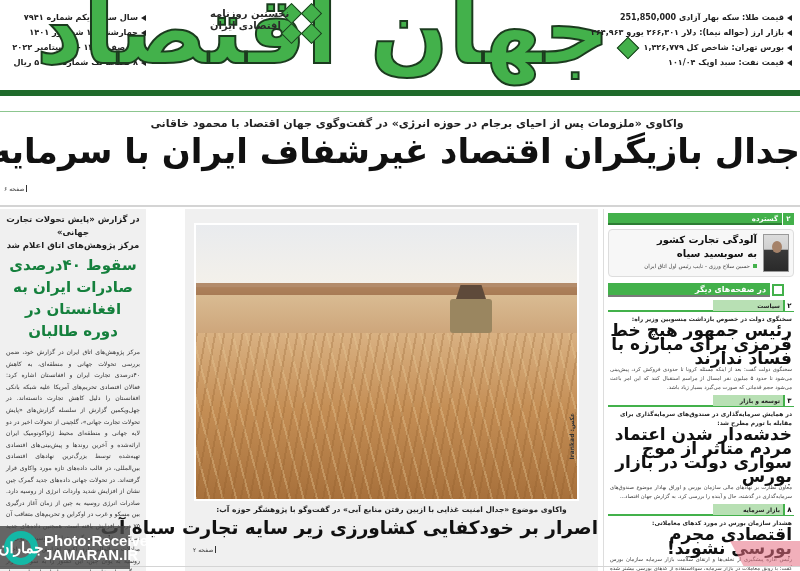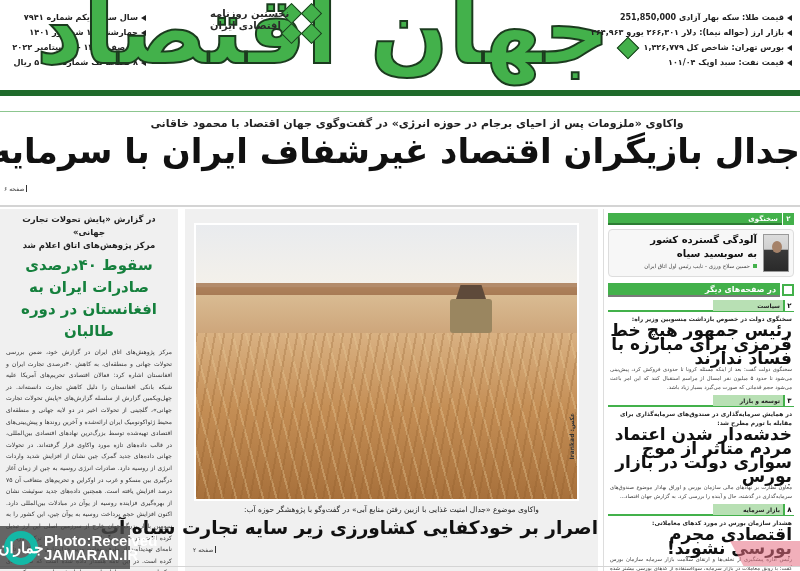--- a/index.html
+++ b/index.html
@@ -25,21 +25,21 @@
     .masthead-rule2 { position: absolute; left: 0; top: 111px; width: 800px; height: 1px; background: #8cc68f; }
 
     
     .kicker-main { position: absolute; left: 0; top: 117px; width: 800px; text-align: center; font-size: 11px; font-weight: bold; color: #222; padding-left: 34px; }
     .headline-main { position: absolute; left: 0; top: 131px; width: 800px; text-align: center; font-size: 34px; font-weight: bold; color: #111; letter-spacing: -1px; white-space: nowrap; }
     .page-ref { display: inline-block; font-size: 6px; color: #333; border-right: 1px solid #333; padding-right: 2px; direction: rtl; }
     .page-ref-main { position: absolute; left: 4px; top: 185px; }
     .hr-top { position: absolute; left: 0; top: 205px; width: 800px; height: 2px; background: #d4d4d4; }
 
     
-    .left-col { position: absolute; left: 0; top: 209px; width: 178px; height: 362px; background: #f0f0f0; padding: 4px 6px; direction: rtl; }
+    .left-col { position: absolute; left: 0; top: 209px; width: 146px; height: 362px; background: #f0f0f0; padding: 4px 6px; direction: rtl; }
     .left-kicker { text-align: center; font-size: 8.5px; font-weight: bold; line-height: 13px; color: #222; }
     .left-headline { text-align: center; font-size: 15px; font-weight: bold; line-height: 22px; color: #15803d; margin-top: 2px; }
     .left-body { font-size: 6.1px; line-height: 11.6px; color: #333; text-align: justify; margin-top: 4px; }
     .watermark { position: absolute; left: 0; top: 526px; width: 130px; height: 43px; background: rgba(70,70,70,0.82); display: flex; align-items: center; direction: ltr; padding-left: 4px; }
     .wm-logo { width: 34px; height: 34px; border-radius: 50%; border: 7px solid #14b8a6; display: flex; align-items: center; justify-content: center; color: #fff; font-size: 15px; font-weight: bold; font-family: "DejaVu Serif", serif; }
     .wm-text { margin-left: 6px; color: #fff; font-family: "Liberation Sans", sans-serif; font-size: 15px; font-weight: bold; line-height: 14px; }
 
     
     .center-col { position: absolute; left: 185px; top: 209px; width: 413px; height: 362px; background: #f0f0f0; }
     .photo { position: absolute; left: 9px; top: 14px; width: 385px; height: 278px; border: 2px solid #fff; overflow: hidden;
@@ -50,37 +50,37 @@
     .photo-field-far { position: absolute; left: 0; top: 70px; width: 100%; height: 40px; background: linear-gradient(180deg, #d9bb92, #cda57a); }
     .harvester { position: absolute; left: 250px; top: 60px; width: 50px; height: 50px; }
     .harvester .top { position: absolute; left: 10px; top: 0; width: 30px; height: 14px; background: #5e4a3a; clip-path: polygon(15% 0, 85% 0, 100% 100%, 0 100%); }
     .harvester .body { position: absolute; left: 4px; top: 14px; width: 42px; height: 34px; background: #9a8660; border-radius: 3px; }
     .wheat { position: absolute; left: 0; top: 108px; width: 100%; height: 170px;
       background:
         repeating-linear-gradient(100deg, rgba(140,90,40,0.25) 0 2px, transparent 2px 9px),
         repeating-linear-gradient(75deg, rgba(230,200,150,0.35) 0 2px, transparent 2px 13px),
         linear-gradient(180deg, #d9b182 0%, #c48e55 45%, #a66f3a 100%); }
     .photo-credit { position: absolute; right: 2px; bottom: 40px; writing-mode: vertical-rl; transform: rotate(180deg); font-size: 6px; color: #333; font-weight: bold; }
-    .center-kicker { position: absolute; left: 0; top: 296px; width: 100%; text-align: center; font-size: 7.5px; font-weight: normal; color: #222; }
+    .center-kicker { position: absolute; left: 0; top: 296px; width: 100%; text-align: center; font-size: 7.5px; font-weight: bold; color: #222; }
     .center-headline { position: absolute; left: 0; top: 308px; width: 100%; text-align: center; font-size: 18.5px; font-weight: bold; color: #111; white-space: nowrap; }
     .page-ref-center { position: absolute; left: 8px; top: 337px; }
     .hr-bottom { position: absolute; left: 0; top: 566px; width: 800px; height: 1px; background: #d4d4d4; }
 
     
     .right-col { position: absolute; left: 603px; top: 209px; width: 197px; height: 362px; background: #fff; border-left: 1px solid #ddd; direction: rtl; }
     .sec-bar { display: flex; align-items: center; height: 12px; margin: 0 6px 0 4px; }
     .sec-num { width: 12px; height: 12px; background: #43b14b; color: #fff; font-size: 7px; font-weight: bold; display: flex; align-items: center; justify-content: center; border-left: 1px solid #fff; }
     .sec-label { flex: 1; height: 12px; background: #43b14b; color: #fff; font-size: 7px; font-weight: bold; padding-right: 4px; line-height: 12px; border-bottom: 2px solid #2d7d34; }
     .editorial-box { margin: 4px 6px 0 4px; height: 48px; border: 1px solid #ddd; border-radius: 4px; background: #f7f7f7; position: relative; }
     .ed-photo { position: absolute; right: 4px; top: 4px; width: 26px; height: 38px; background: linear-gradient(180deg, #dcdcdc 0%, #cfcfcf 40%, #3a3a3a 41%, #2a2a2a 100%); border: 1px solid #999; }
     .ed-photo::before { content: ""; position: absolute; left: 8px; top: 6px; width: 10px; height: 12px; border-radius: 50%; background: #a58269; }
     .ed-title { position: absolute; right: 36px; top: 3px; font-size: 10px; font-weight: bold; line-height: 14px; color: #111; text-align: right; }
     .ed-author { position: absolute; right: 36px; top: 33px; font-size: 5.5px; color: #444; display: flex; align-items: center; gap: 3px; }
     .ed-author .sq { width: 4px; height: 4px; background: #43b14b; }
-    .other-pages { margin: 6px 6px 0 4px; display: flex; align-items: center; height: 14px; }
+    .other-pages { margin: 6px 16px 0 4px; display: flex; align-items: center; height: 14px; }
     .op-sq { width: 12px; height: 12px; border: 2px solid #43b14b; background: #fff; margin-left: 2px; }
     .op-label { flex: 1; height: 14px; background: #43b14b; color: #fff; font-size: 8px; font-weight: bold; padding-right: 4px; line-height: 14px; border-bottom: 2px solid #7a7a7a; }
     .sub-sec { margin: 4px 6px 0 4px; display: flex; align-items: center; height: 11px; border-bottom: 2px solid #43b14b; }
     .sub-num { width: 11px; height: 11px; background: #fff; color: #111; font-size: 7px; font-weight: bold; display: flex; align-items: center; justify-content: center; border-left: 2px solid #43b14b; }
     .sub-label { width: 70px; height: 11px; background: #b8e0b4; color: #222; font-size: 6px; font-weight: bold; padding-right: 3px; line-height: 11px; }
     .item { margin: 2px 8px 0 6px; }
     .item-kicker { font-size: 6px; font-weight: bold; color: #222; line-height: 9px; }
     .item-headline { font-size: 17px; font-weight: bold; color: #111; line-height: 14px; text-align: right; }
     .item-body { font-size: 5.3px; color: #444; line-height: 9px; text-align: justify; }
     .corner-flag { position: absolute; right: 0; bottom: 4px; width: 70px; height: 26px; background: rgba(230,110,130,0.55); clip-path: polygon(0 0, 100% 0, 100% 100%, 20% 100%); }
@@ -172,26 +172,26 @@
     <div class="photo-credit">عکس: Irankad</div>
   </div>
   <div class="center-kicker">واکاوی موضوع «جدال امنیت غذایی با ازبین رفتن منابع آبی» در گفت‌وگو با پژوهشگر حوزه آب:</div>
   <div class="center-headline">اصرار بر خودکفایی کشاورزی زیر سایه تجارت سیاه آب</div>
   <div class="page-ref page-ref-center">صفحه ۲</div>
 </div>
 
 <div class="right-col">
   <div class="sec-bar" style="margin-top:4px;">
     <div class="sec-num">۲</div>
-    <div class="sec-label">سخنگوی</div>
+    <div class="sec-label">گسترده</div>
   </div>
   <div class="editorial-box">
     <div class="ed-photo"></div>
     <div class="ed-title">
-      <div>آلودگی گسترده کشور</div>
+      <div>آلودگی تجارت کشور</div>
       <div>به سوبسید سیاه</div>
     </div>
     <div class="ed-author">
       <span class="sq"></span>
       <span>حسین سلاح ورزی - نایب رئیس اول اتاق ایران</span>
     </div>
   </div>
 
   <div class="other-pages">
     <div class="op-sq"></div>

